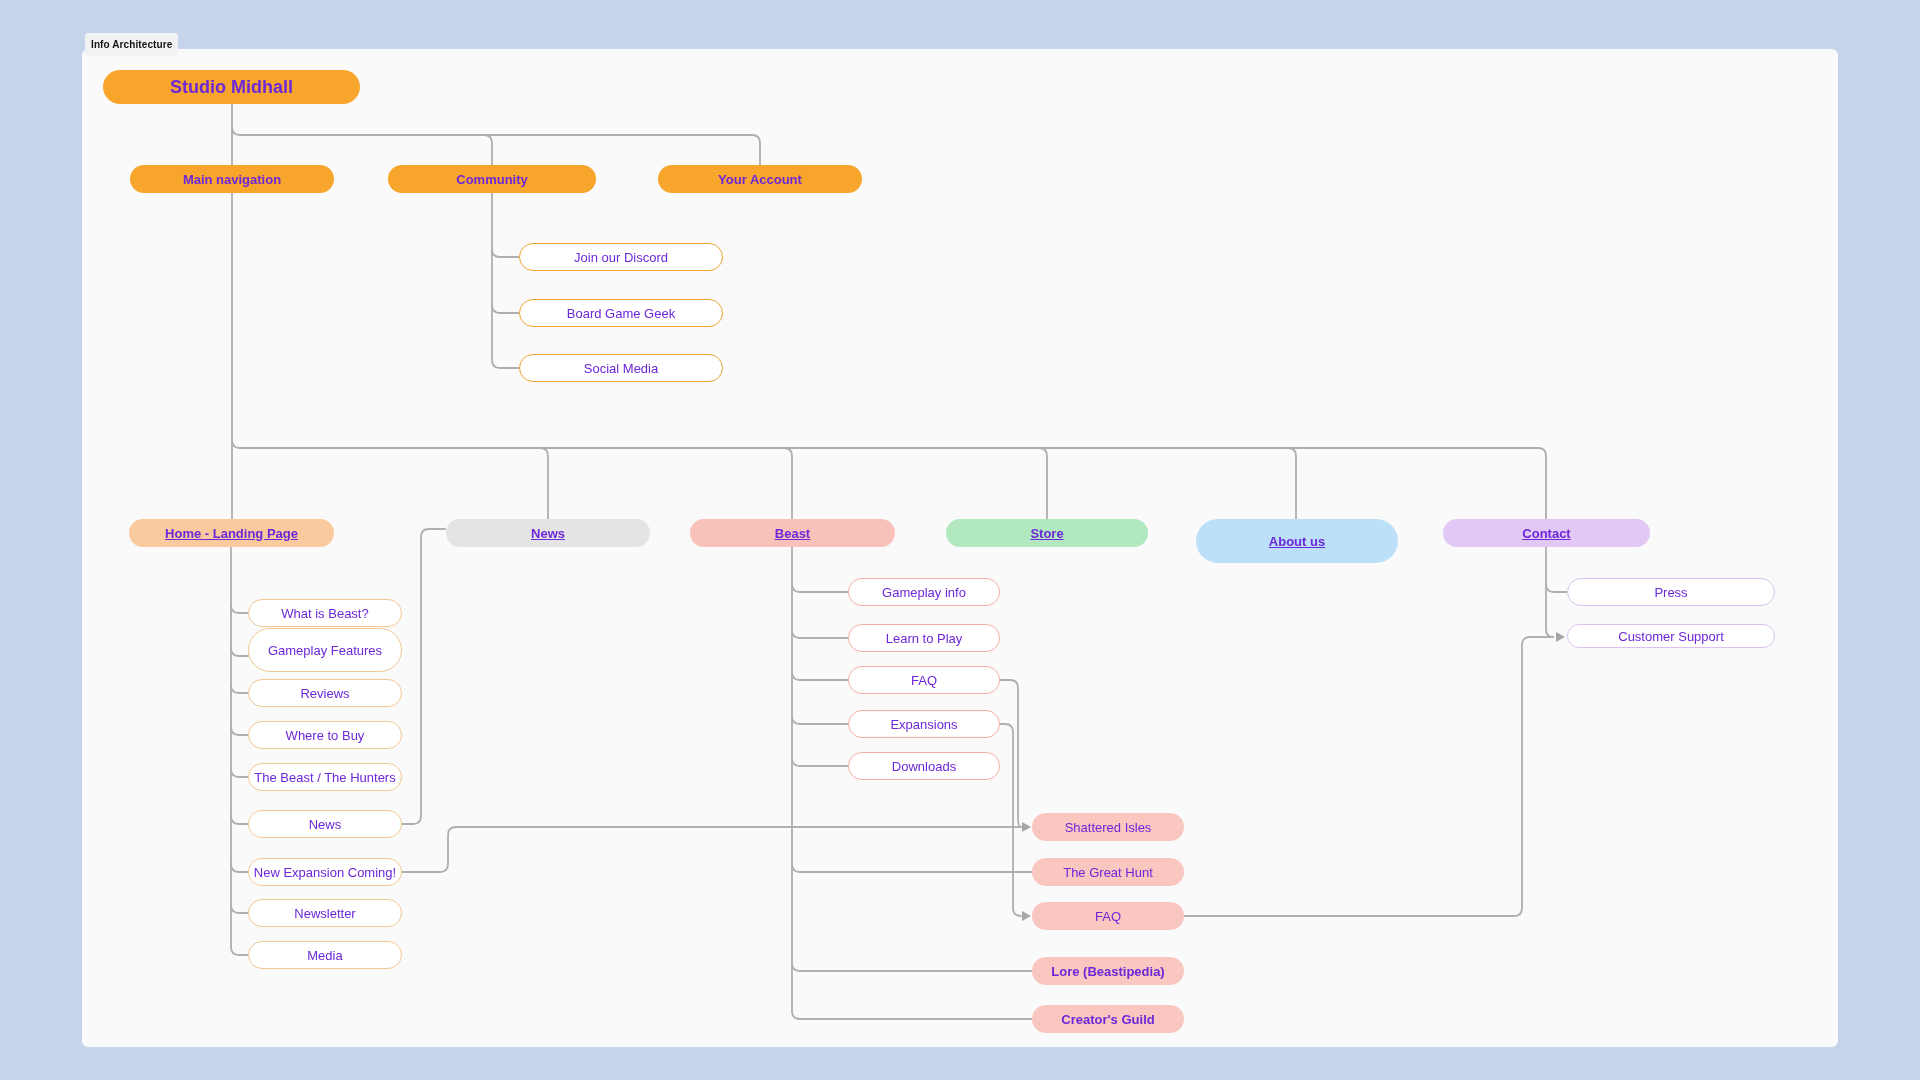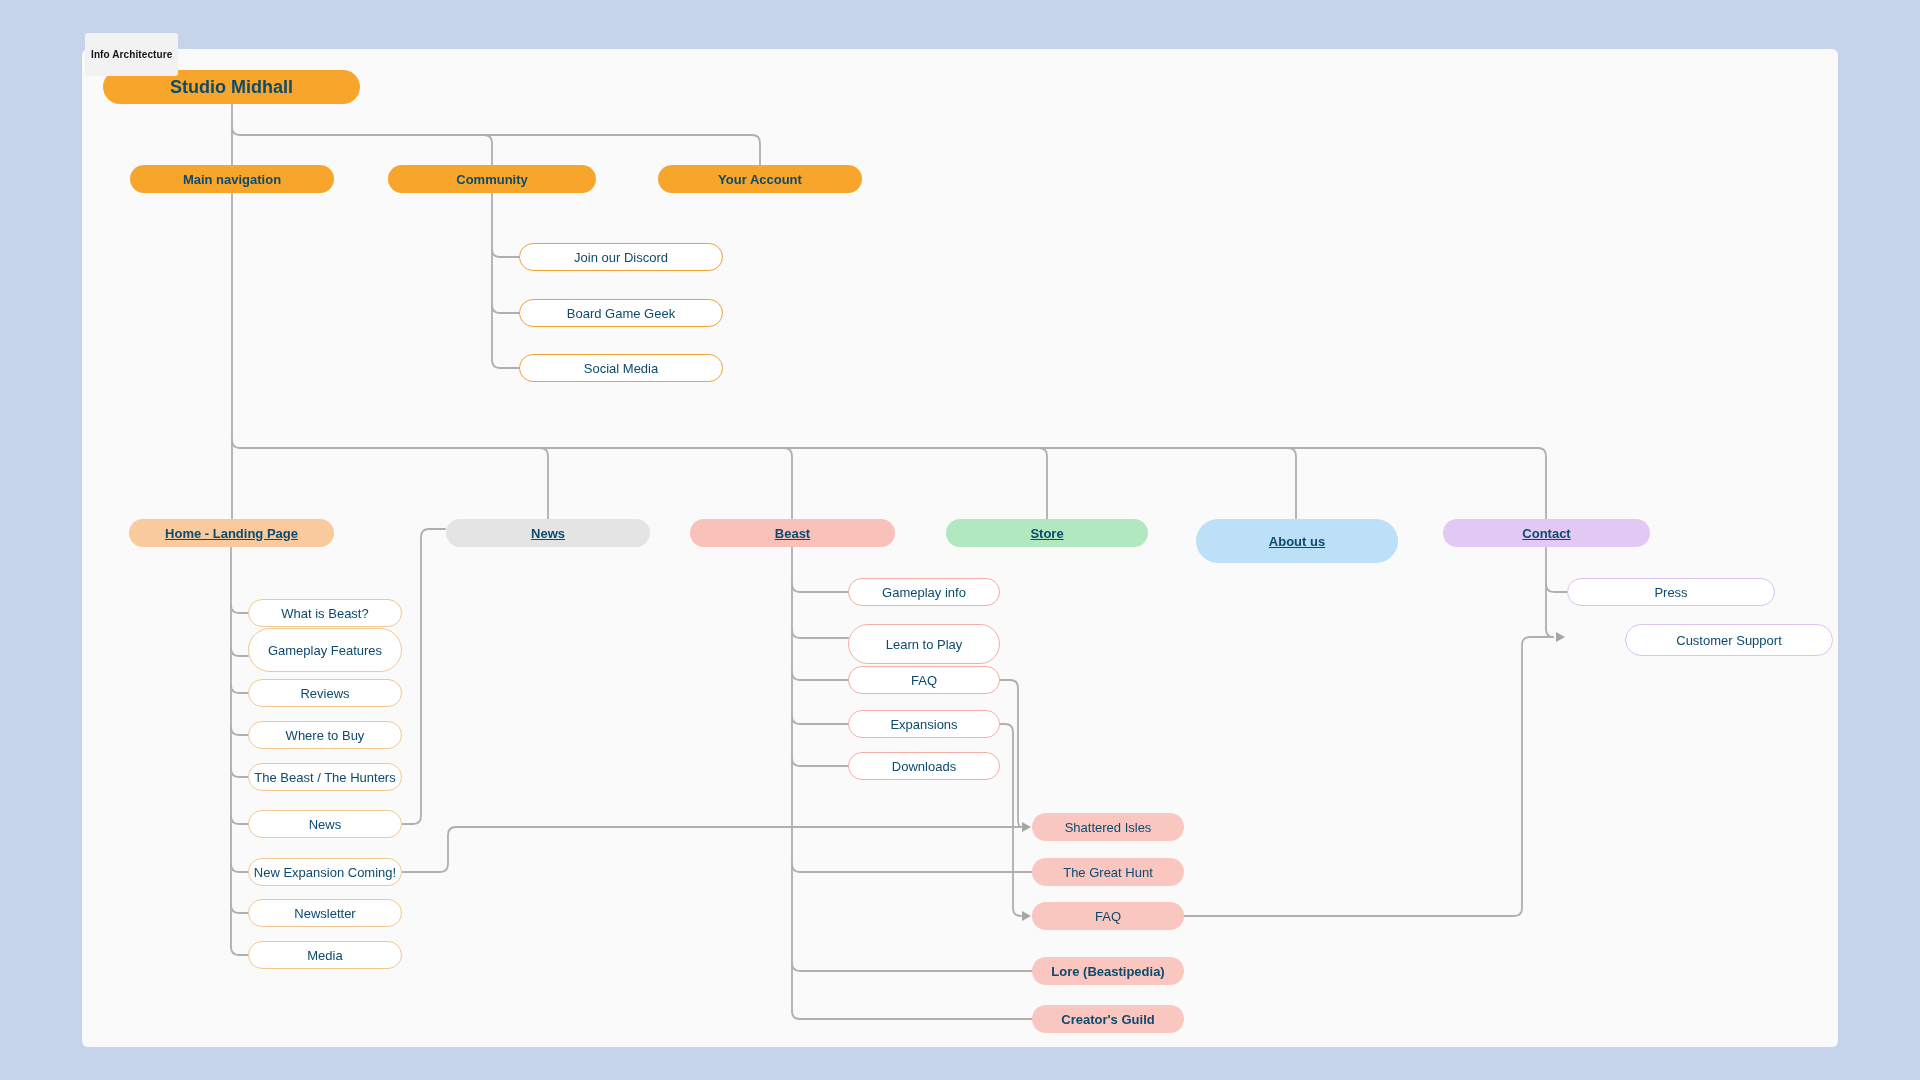--- a/index.html
+++ b/index.html
@@ -11,29 +11,29 @@
     overflow:hidden;
   }
   .canvas{
     position:absolute;left:82px;top:49px;width:1756px;height:998px;
     background:#FAFAFA;border-radius:6px;
   }
   .tag-chip{
     position:absolute;left:85px;top:33px;height:15px;
     background:#F2F2F3;border-radius:3px;
     font-size:10px;font-weight:700;color:#141414;
-    display:flex;align-items:center;padding:14px 6px;
+    display:flex;align-items:center;padding:4px 6px;
     letter-spacing:.1px;white-space:nowrap;z-index:3;
   }
   svg.wires{position:absolute;left:0;top:0;z-index:1;pointer-events:none;}
   .node{
     position:absolute;z-index:2;box-sizing:border-box;
     display:flex;align-items:center;justify-content:center;
     border-radius:999px;
-    font-size:13px;color:#0c4a6e;
+    font-size:13px;color:#6d28d9;
     white-space:nowrap;
   }
   .root{font-size:18px;font-weight:700;background:#F7A62B;}
   .lvl{font-weight:700;background:#F7A62B;}
   .cat{font-weight:700;text-decoration:underline;}
   .outline{background:#FFFFFF;border:1.5px solid #ccc;text-align:center;}
   .b-orange{border-color:#EEA434;}
   .b-tan{border-color:#F2C792;}
   .b-pink{border-color:#F5ADA4;}
   .b-purple{border-color:#DBC2EF;}
@@ -128,25 +128,25 @@
 <div class="node outline b-tan" style="left:248px;top:628px;width:154px;height:44px">Gameplay Features</div>
 <div class="node outline b-tan" style="left:248px;top:679px;width:154px;height:28px">Reviews</div>
 <div class="node outline b-tan" style="left:248px;top:721px;width:154px;height:28px">Where to Buy</div>
 <div class="node outline b-tan" style="left:248px;top:763px;width:154px;height:28px">The Beast / The Hunters</div>
 <div class="node outline b-tan" style="left:248px;top:810px;width:154px;height:28px">News</div>
 <div class="node outline b-tan" style="left:248px;top:858px;width:154px;height:28px">New Expansion Coming!</div>
 <div class="node outline b-tan" style="left:248px;top:899px;width:154px;height:28px">Newsletter</div>
 <div class="node outline b-tan" style="left:248px;top:941px;width:154px;height:28px">Media</div>
 
 <div class="node outline b-pink" style="left:848px;top:578px;width:152px;height:28px">Gameplay info</div>
-<div class="node outline b-pink" style="left:848px;top:624px;width:152px;height:40px">Learn to Play</div>
+<div class="node outline b-pink" style="left:848px;top:624px;width:152px;height:28px">Learn to Play</div>
 <div class="node outline b-pink" style="left:848px;top:666px;width:152px;height:28px">FAQ</div>
 <div class="node outline b-pink" style="left:848px;top:710px;width:152px;height:28px">Expansions</div>
 <div class="node outline b-pink" style="left:848px;top:752px;width:152px;height:28px">Downloads</div>
 
 <div class="node pinkfill" style="left:1032px;top:813px;width:152px;height:28px">Shattered Isles</div>
 <div class="node pinkfill" style="left:1032px;top:858px;width:152px;height:28px">The Great Hunt</div>
 <div class="node pinkfill" style="left:1032px;top:902px;width:152px;height:28px">FAQ</div>
 <div class="node pinkfill bold" style="left:1032px;top:957px;width:152px;height:28px">Lore (Beastipedia)</div>
 <div class="node pinkfill bold" style="left:1032px;top:1005px;width:152px;height:28px">Creator's Guild</div>
 
 <div class="node outline b-purple" style="left:1567px;top:578px;width:208px;height:28px">Press</div>
-<div class="node outline b-purple" style="left:1625px;top:624px;width:208px;height:32px">Customer Support</div>
+<div class="node outline b-purple" style="left:1567px;top:624px;width:208px;height:24px">Customer Support</div>
 
 </body></html>

